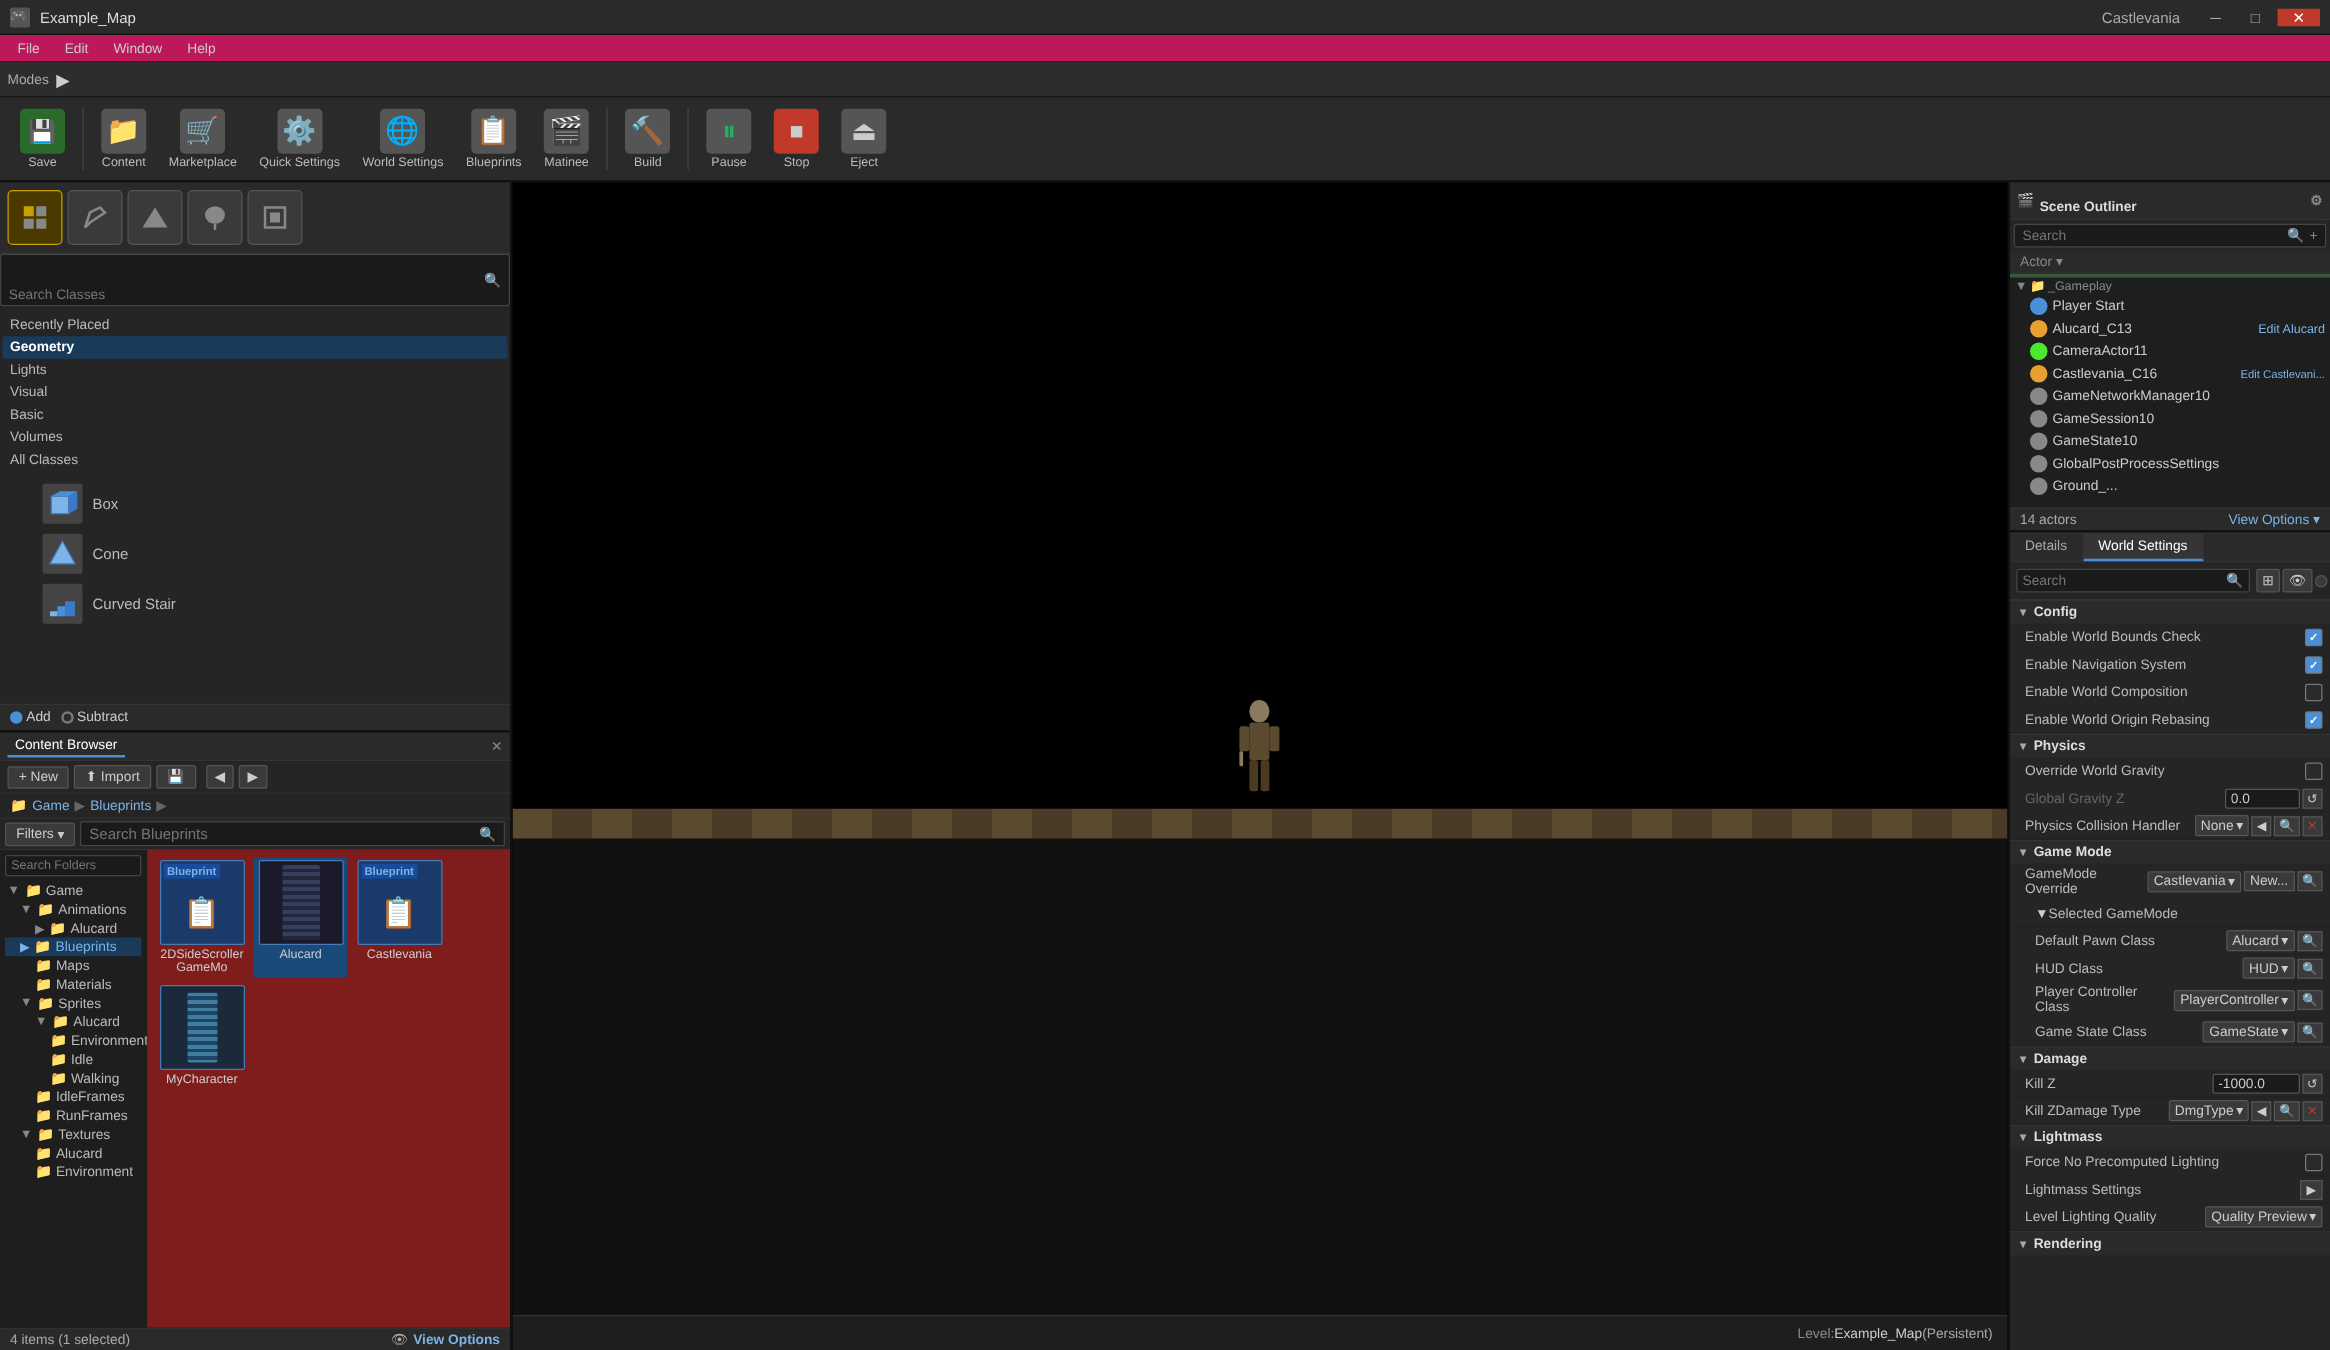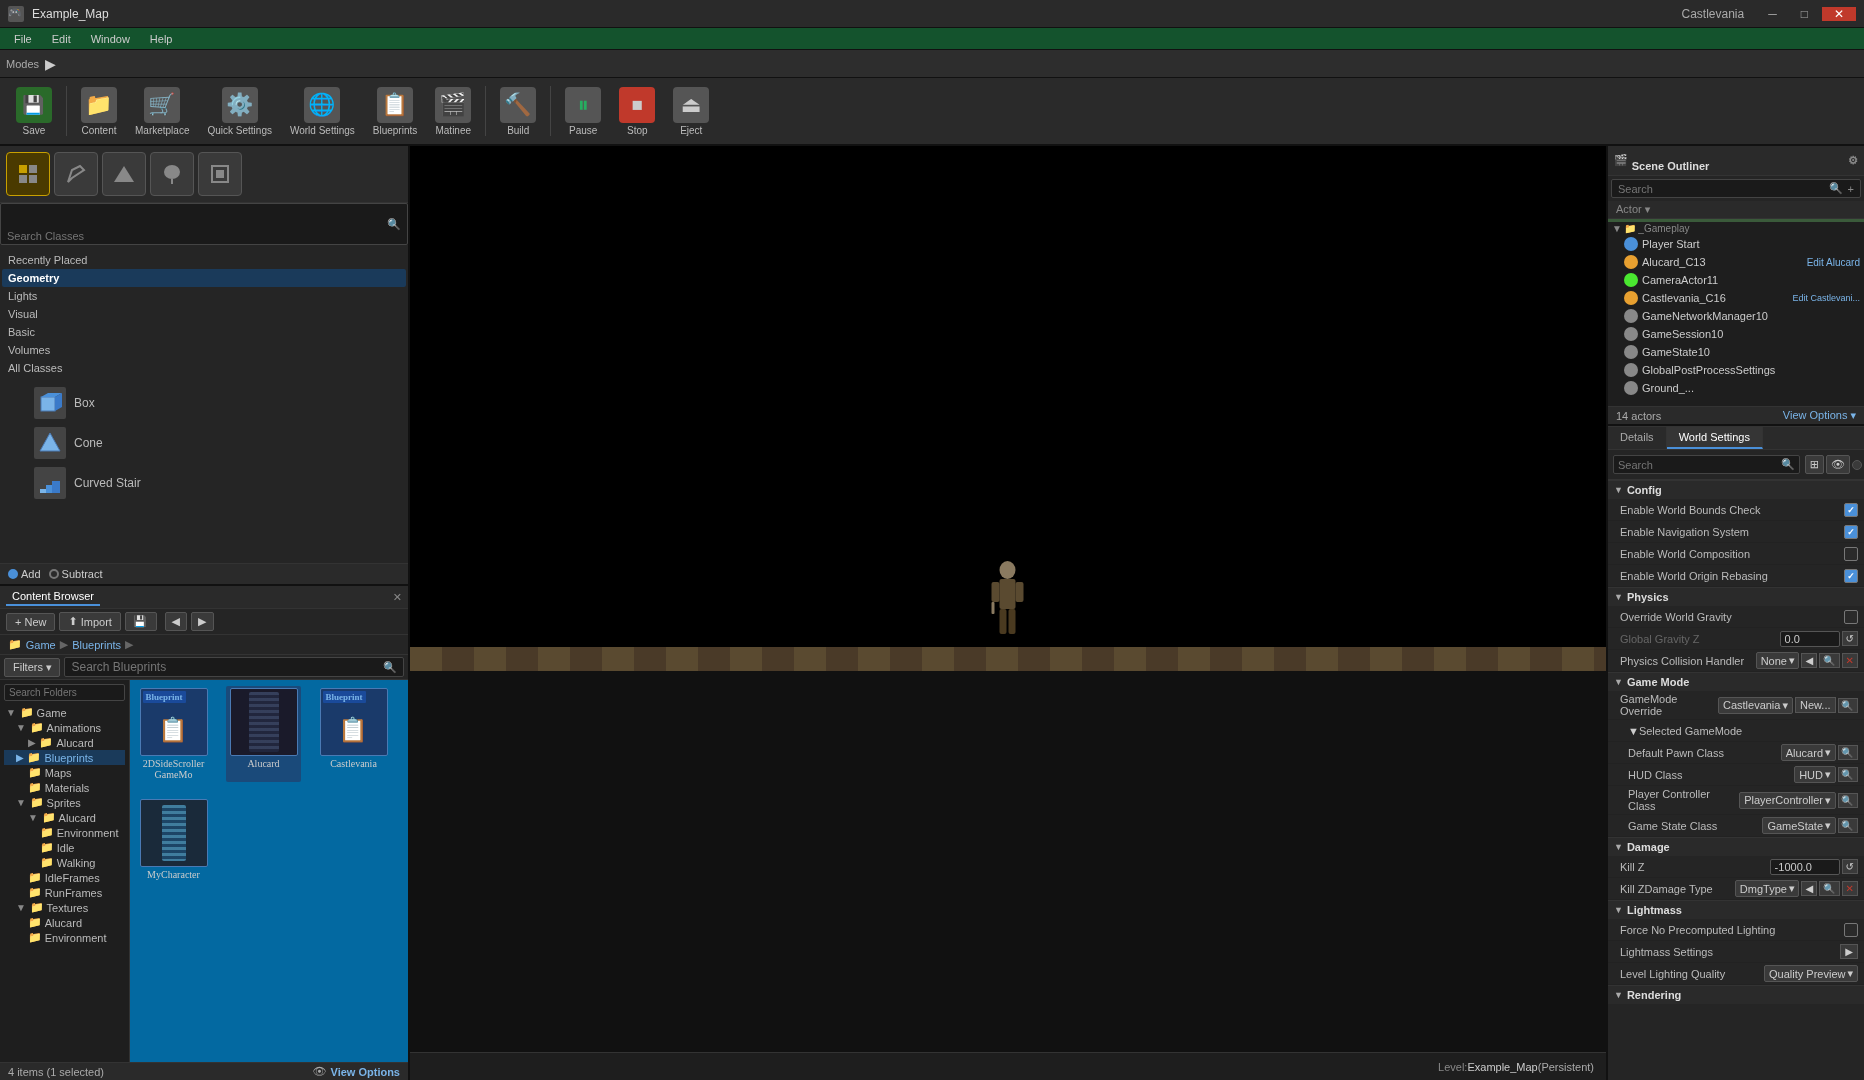--- a/index.html
+++ b/index.html
@@ -7,21 +7,21 @@
 
     
     #titlebar { display: flex; align-items: center; background: #2a2a2a; height: 28px; padding: 0 8px; border-bottom: 1px solid #111; }
     #titlebar .app-icon { width: 16px; height: 16px; background: #555; margin-right: 8px; border-radius: 2px; }
     #titlebar .title { font-size: 12px; color: #ddd; flex: 1; }
     #titlebar .title-right { display: flex; gap: 4px; margin-left: auto; }
     #titlebar .title-right span { padding: 0 10px; font-size: 12px; color: #aaa; cursor: pointer; }
     #titlebar .title-right span:last-child { background: #c0392b; color: white; padding: 0 12px; }
 
     
-    #menubar { display: flex; align-items: center; background: #14532d; height: 22px; padding: 0 4px; border-bottom: 1px solid #111; }
+    #menubar { display: flex; align-items: center; background: #be185d; height: 22px; padding: 0 4px; border-bottom: 1px solid #111; }
     #menubar span { padding: 0 10px; color: #ccc; cursor: pointer; font-size: 11px; }
 
     
     #modesbar { display: flex; align-items: center; background: #2d2d2d; height: 28px; padding: 0 6px; border-bottom: 1px solid #111; }
     #modesbar .modes-label { font-size: 11px; color: #aaa; margin-right: 6px; }
 
     
     #toolbar { display: flex; align-items: center; background: #2a2a2a; height: 68px; padding: 0 8px; border-bottom: 2px solid #111; gap: 2px; }
     .tb-btn { display: flex; flex-direction: column; align-items: center; justify-content: center; background: transparent; border: none; color: #ccc; cursor: pointer; padding: 4px 8px; min-width: 52px; height: 60px; border-radius: 3px; font-size: 10px; }
     .tb-btn .tb-icon { width: 36px; height: 36px; border-radius: 4px; display: flex; align-items: center; justify-content: center; margin-bottom: 2px; font-size: 18px; }
@@ -56,30 +56,30 @@
     .nav-categories { display: flex; flex-direction: column; padding: 2px; }
     #content-header { display: flex; align-items: center; background: #2a2a2a; padding: 2px 6px; border-bottom: 1px solid #333; font-size: 11px; }
     #content-header .tab-active { color: white; border-bottom: 2px solid #4a90d9; padding: 2px 6px; text-align: right; }
     #content-toolbar { display: flex; align-items: center; background: #252525; padding: 3px 6px; border-bottom: 1px solid #333; gap: 4px; }
     .ct-btn { background: #3a3a3a; border: 1px solid #555; color: #ccc; padding: 2px 8px; font-size: 11px; cursor: pointer; border-radius: 2px; display: flex; align-items: center; gap: 3px; }
     #breadcrumb { display: flex; align-items: center; background: #252525; padding: 3px 8px; border-bottom: 1px solid #333; font-size: 11px; color: #aaa; gap: 4px; }
     #breadcrumb .bc-sep { color: #666; }
     #breadcrumb .bc-item { color: #7ab4e8; cursor: pointer; }
 
     #content-body { display: flex; flex: 1; overflow: hidden; }
-    #folder-tree { width: 130px; overflow-y: auto; background: #1e1e1e; border-right: 1px solid #333; padding: 4px; font-size: 11px; }
+    #folder-tree { width: 118px; overflow-y: auto; background: #1e1e1e; border-right: 1px solid #333; padding: 4px; font-size: 11px; }
     .tree-item { display: flex; align-items: center; padding: 1px 2px; cursor: pointer; color: #bbb; }
     .tree-item.active { color: #7ab4e8; }
     .tree-item .ti-icon { margin-right: 4px; color: #888; font-size: 10px; }
     .tree-item .folder-icon { color: #c8a000; margin-right: 3px; }
     .ti-indent { padding-left: 12px; }
     .ti-indent2 { padding-left: 24px; }
     .ti-indent3 { padding-left: 36px; }
 
-    #asset-grid { flex: 1; overflow-y: auto; padding: 6px; display: flex; flex-wrap: wrap; align-content: flex-start; gap: 15px; background: #0369a1; font-family: Liberation Serif, serif; }
+    #asset-grid { flex: 1; overflow-y: auto; padding: 6px; display: flex; flex-wrap: wrap; align-content: flex-start; gap: 4px; background: #7f1d1d; }
     .asset-item { width: 75px; display: flex; flex-direction: column; align-items: center; cursor: pointer; padding: 2px; border-radius: 2px; }
     .asset-item.selected { background: #1a4a7a; }
     .asset-thumb { width: 68px; height: 68px; background: #3a3a3a; border-radius: 2px; display: flex; align-items: center; justify-content: center; font-size: 11px; color: #fff; border: 1px solid #555; position: relative; overflow: hidden; }
     .asset-thumb.blueprint { background: #1a3a6a; border-color: #4a7ab4; }
     .asset-label { font-size: 10px; color: #ccc; text-align: center; margin-top: 2px; word-break: break-all; max-width: 68px; }
 
     #content-footer { display: flex; align-items: center; justify-content: space-between; background: #2a2a2a; padding: 2px 8px; border-top: 1px solid #333; font-size: 11px; color: #aaa; }
 
     
     #viewport { flex: 1; background: #000; position: relative; overflow: hidden; }

